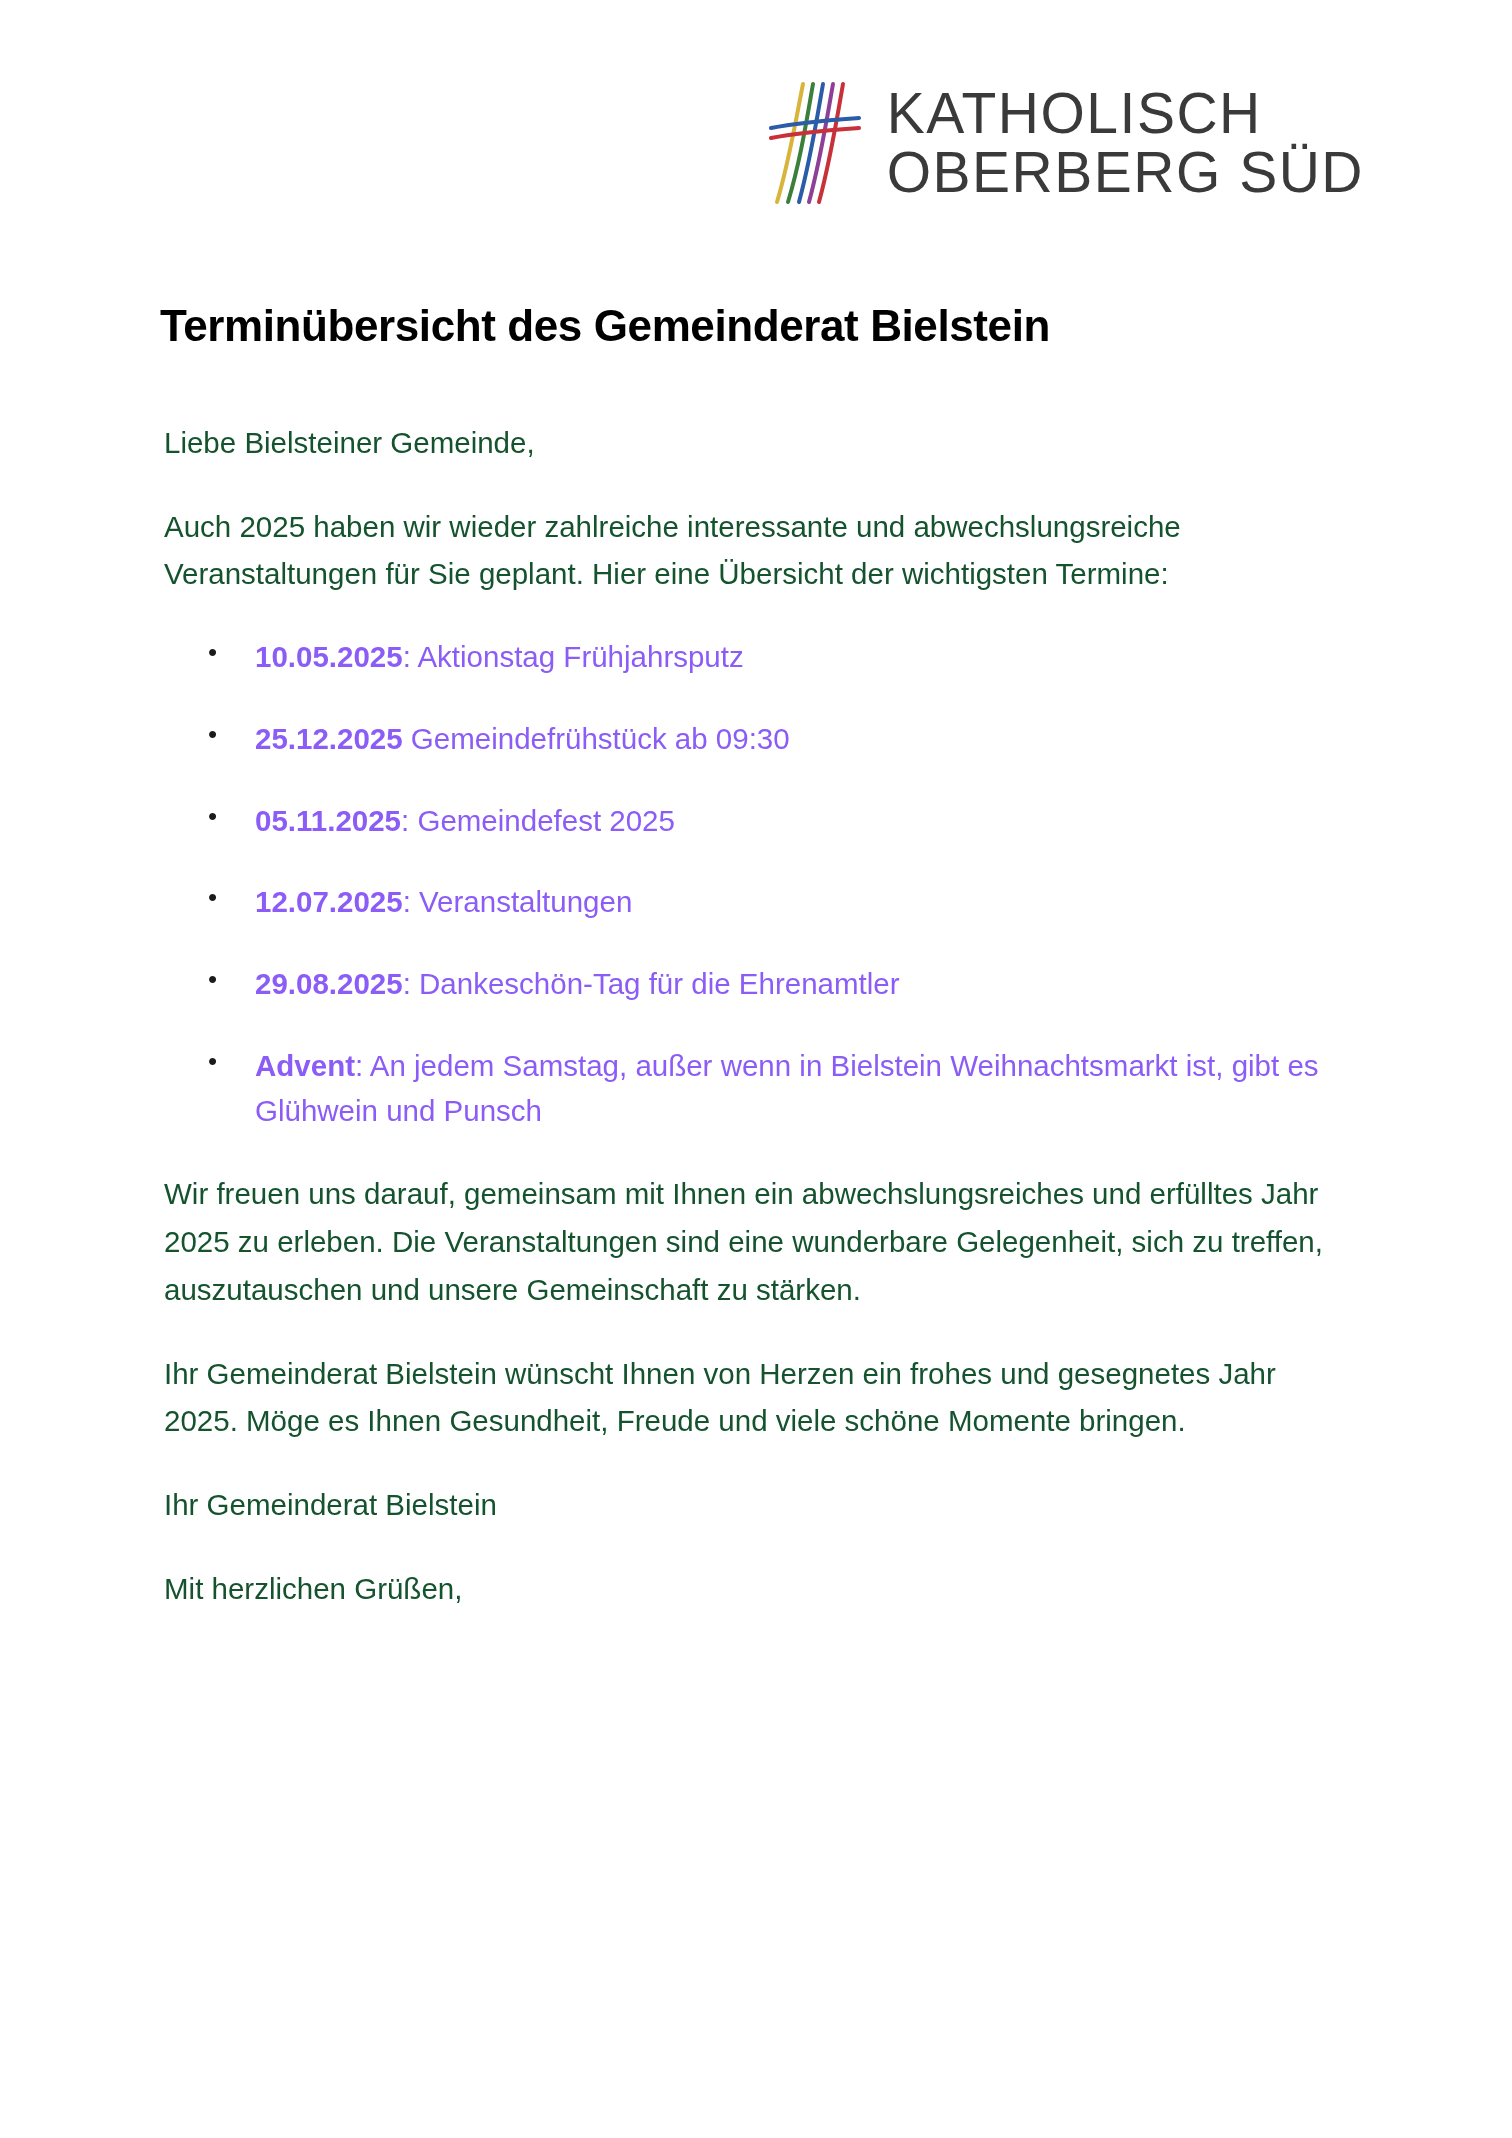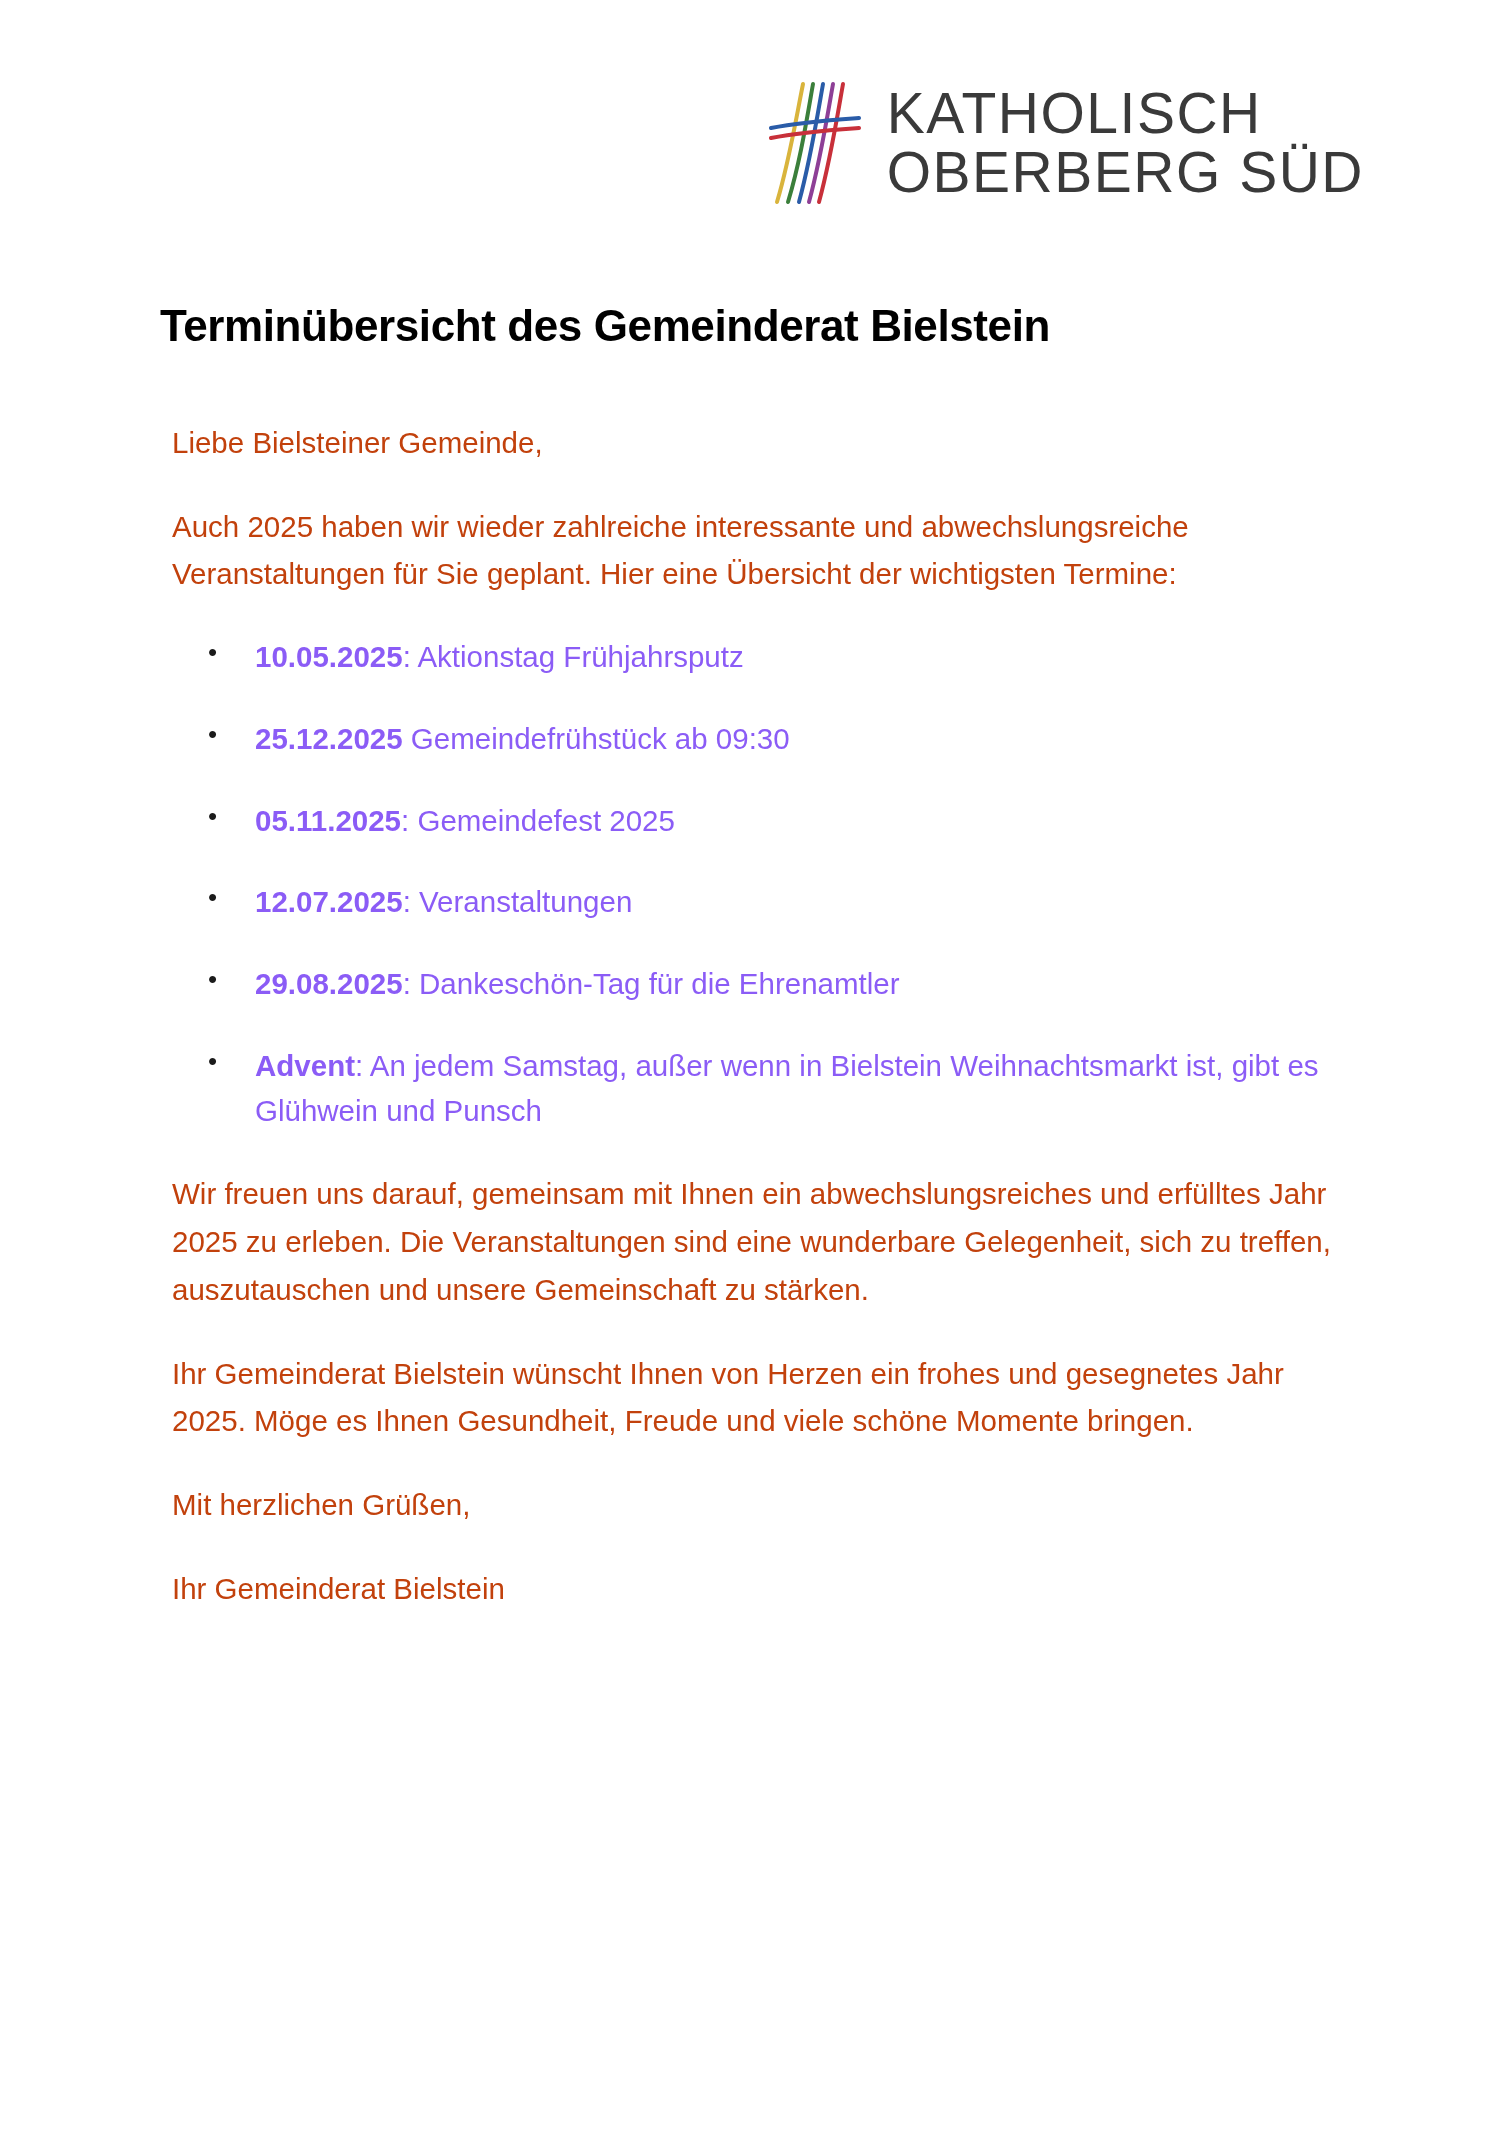--- a/index.html
+++ b/index.html
@@ -64,22 +64,22 @@
     font-size: 44px;
     font-weight: 700;
     letter-spacing: -0.4px;
     margin: 0 0 66px 0;
     color: #000000;
     line-height: 1.2;
   }
   p.para {
     font-size: 29.5px;
     line-height: 1.62;
-    margin: 0 0 36px 12px;
-    color: #c2410c;
+    margin: 0 0 36px 4px;
+    color: #14532d;
   }
   ul.events {
     list-style: none;
     margin: 16px 0 30px 0;
     padding: 0;
   }
   ul.events li {
     position: relative;
     font-size: 29.5px;
     line-height: 1.55;
@@ -138,18 +138,18 @@
         <li><b>25.12.2025</b><span> </span><span>Gemeindefrühstück ab 09:30</span></li>
         <li><b>05.11.2025</b><span>: </span><span>Gemeindefest 2025</span></li>
         <li><b>12.07.2025</b><span>: </span><span>Veranstaltungen</span></li>
         <li><b>29.08.2025</b><span>: </span><span>Dankeschön-Tag für die Ehrenamtler</span></li>
         <li><b>Advent</b><span>: </span><span>An jedem Samstag, außer wenn in Bielstein Weihnachtsmarkt ist, gibt es Glühwein und Punsch</span></li>
       </ul>
 
     <div class="closing">
       <p class="para">Wir freuen uns darauf, gemeinsam mit Ihnen ein abwechslungsreiches und erfülltes Jahr 2025 zu erleben. Die Veranstaltungen sind eine wunderbare Gelegenheit, sich zu treffen, auszutauschen und unsere Gemeinschaft zu stärken.</p>
       <p class="para">Ihr Gemeinderat Bielstein wünscht Ihnen von Herzen ein frohes und gesegnetes Jahr 2025. Möge es Ihnen Gesundheit, Freude und viele schöne Momente bringen.</p>
+      <p class="para">Ihr Gemeinderat Bielstein</p>
       <p class="para">Mit herzlichen Grüßen,</p>
-      <p class="para">Ihr Gemeinderat Bielstein</p>
     </div>
 
   </div>
 </div>
 
 </body></html>

